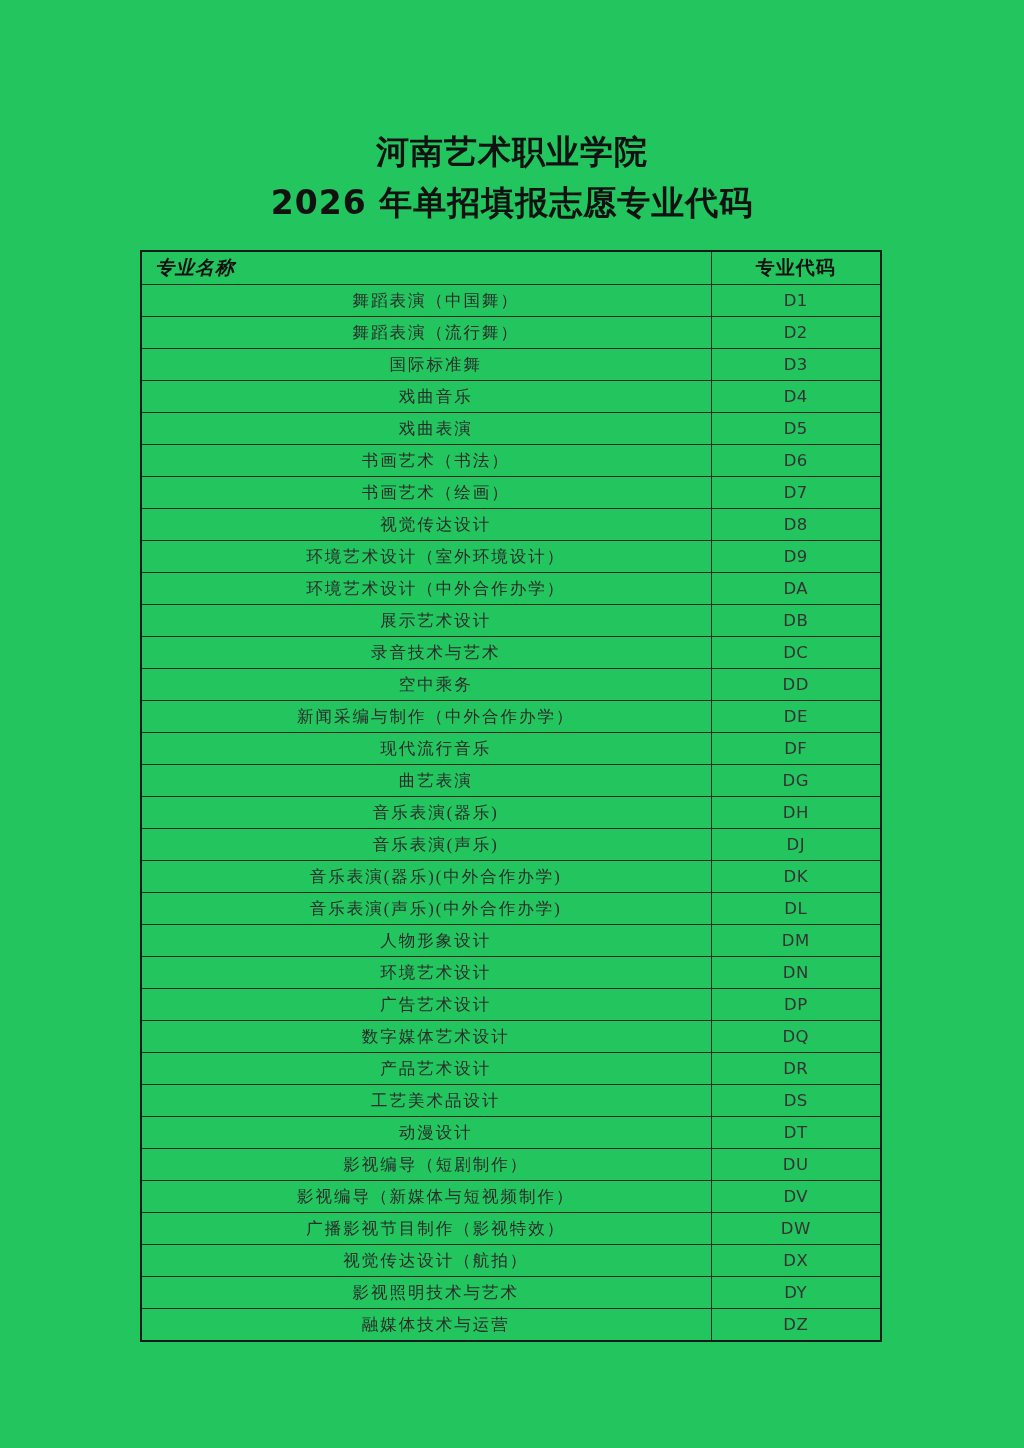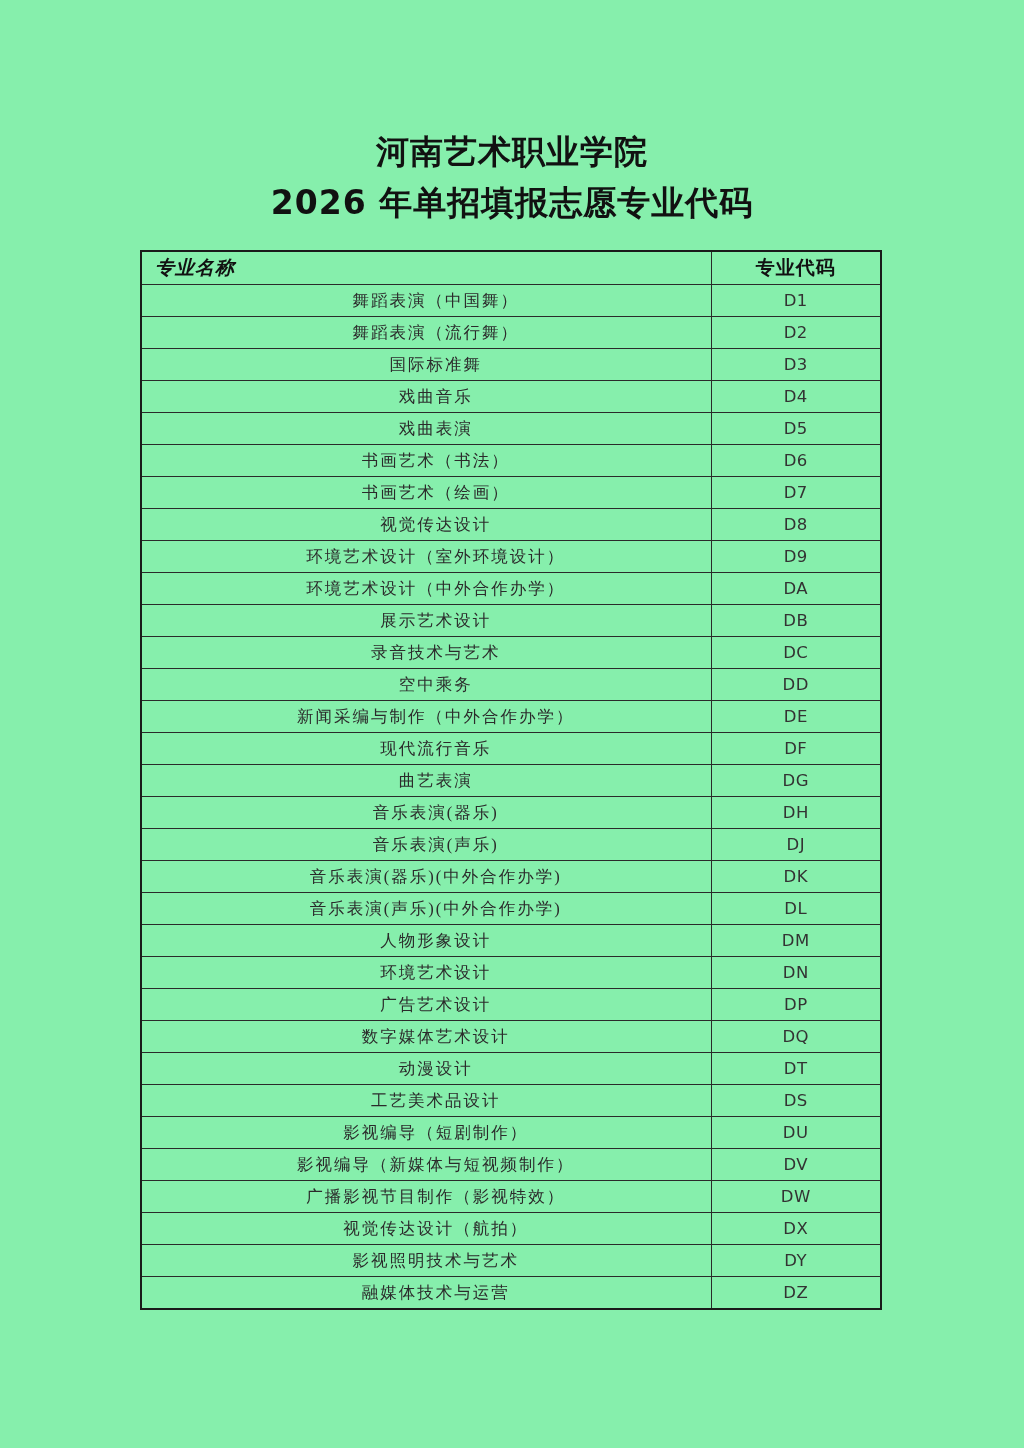--- a/index.html
+++ b/index.html
@@ -4,21 +4,21 @@
 <style>
   html, body {
     margin: 0;
     padding: 0;
     background: #ffffff;
   }
   .page {
     position: relative;
     width: 1024px;
     height: 1448px;
-    background: #86efac;
+    background: #22c55e;
     color: #1c1c1c;
     font-family: "DejaVu Sans", "Liberation Sans", sans-serif;
     overflow: hidden;
   }
   .title-block {
     padding-top: 126px;
     text-align: center;
   }
   .title-line {
     margin: 0;
@@ -189,26 +189,30 @@
         </tr>
         <tr>
           <td class="name-cell">广告艺术设计</td>
           <td class="code-cell">DP</td>
         </tr>
         <tr>
           <td class="name-cell">数字媒体艺术设计</td>
           <td class="code-cell">DQ</td>
         </tr>
         <tr>
+          <td class="name-cell">产品艺术设计</td>
+          <td class="code-cell">DR</td>
+        </tr>
+        <tr>
+          <td class="name-cell">工艺美术品设计</td>
+          <td class="code-cell">DS</td>
+        </tr>
+        <tr>
           <td class="name-cell">动漫设计</td>
           <td class="code-cell">DT</td>
-        </tr>
-        <tr>
-          <td class="name-cell">工艺美术品设计</td>
-          <td class="code-cell">DS</td>
         </tr>
         <tr>
           <td class="name-cell">影视编导（短剧制作）</td>
           <td class="code-cell">DU</td>
         </tr>
         <tr>
           <td class="name-cell">影视编导（新媒体与短视频制作）</td>
           <td class="code-cell">DV</td>
         </tr>
         <tr>

